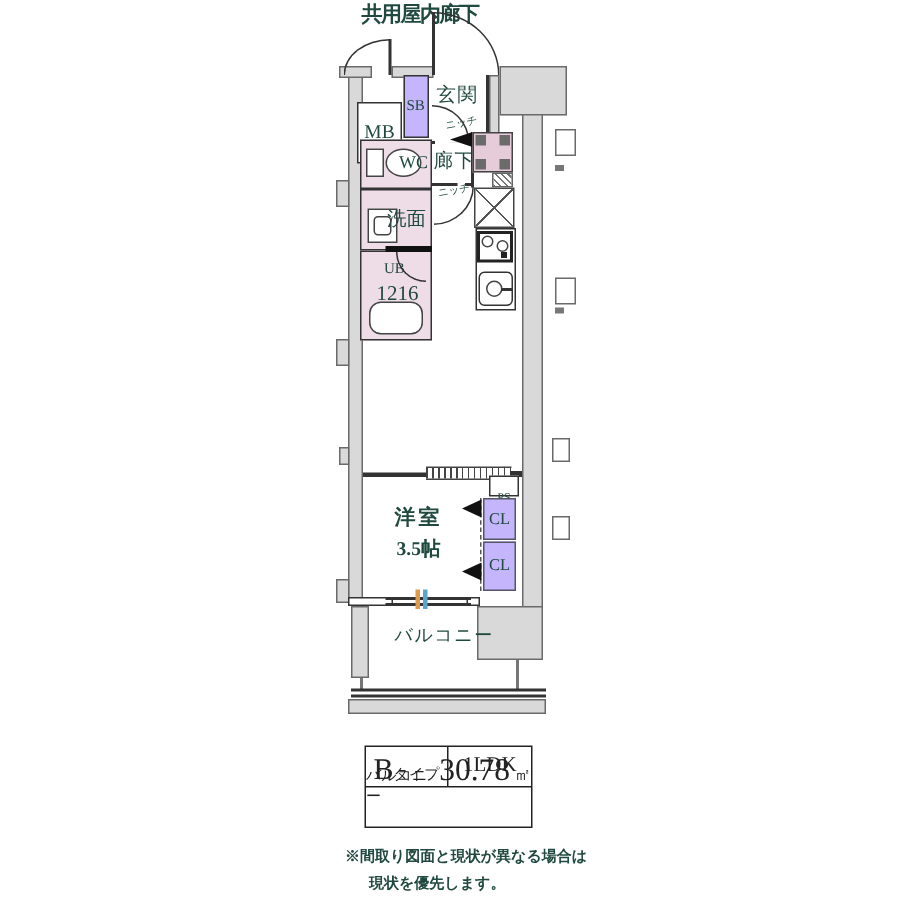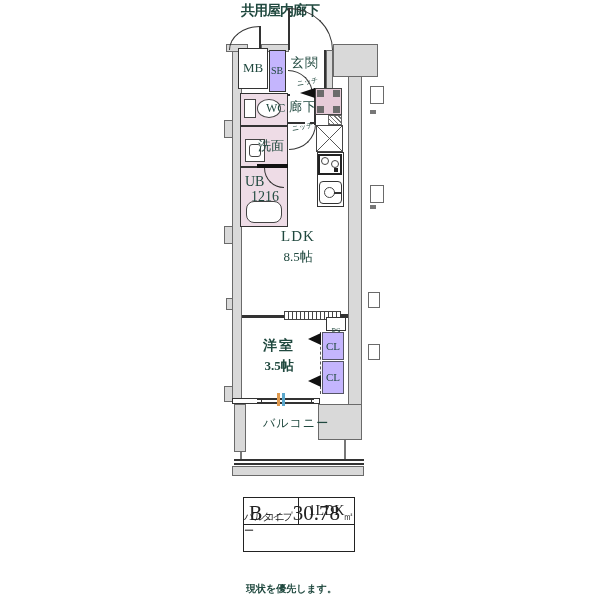--- a/index.html
+++ b/index.html
@@ -60,21 +60,21 @@
   <div class="wall" style="left:224px;top:120px;width:9px;height:18px;"></div>
   <div class="wall" style="left:224px;top:226px;width:9px;height:18px;"></div>
   <div class="wall" style="left:226px;top:298px;width:7px;height:12px;"></div>
   <div class="wall" style="left:224px;top:386px;width:9px;height:16px;"></div>
 
   <div class="arc" style="left:289px;top:8px;width:44px;height:42px;border-top:1.5px solid #333;border-right:1.5px solid #333;border-top-right-radius:100% 100%;"></div>
   <div class="ln" style="left:288px;top:8px;width:1.5px;height:42px;"></div>
   <div class="arc" style="left:229px;top:26px;width:31px;height:24px;border-top:1.5px solid #333;border-left:1.5px solid #333;border-top-left-radius:100% 100%;"></div>
   <div class="ln" style="left:259px;top:26px;width:1.5px;height:24px;"></div>
 
-  <div class="room center" style="left:238px;top:48px;width:30px;height:41px;">
+  <div class="room center" style="left:238px;top:68px;width:30px;height:41px;">
     <span class="lbl" style="position:static;font-size:13px;">MB</span>
   </div>
   <div class="room blue" style="left:269px;top:50px;width:17px;height:42px;">
     <div class="lbl" style="left:1px;top:14px;font-size:10px;">SB</div>
   </div>
   <div class="lbl" style="left:291px;top:56px;font-size:13px;letter-spacing:1px;">玄関</div>
   <div class="lbl" style="left:297px;top:79px;font-size:7px;transform:rotate(-10deg);">ニッチ</div>
   <div class="ln" style="left:324px;top:50px;width:2px;height:45px;"></div>
   <div class="ln" style="left:284px;top:94px;width:6px;height:2px;"></div>
   <div class="ln" style="left:313px;top:94px;width:13px;height:2px;"></div>
@@ -93,21 +93,21 @@
   <div class="fixture" style="left:244px;top:99px;width:12px;height:19px;"></div>
   <div class="fixture" style="left:257px;top:99px;width:24px;height:19px;border-radius:50%;"></div>
   <div class="lbl" style="left:266px;top:102px;font-size:12px;">WC</div>
 
   <div class="room pink" style="left:240px;top:126px;width:48px;height:41px;"></div>
   <div class="fixture" style="left:245px;top:139px;width:20px;height:23px;"></div>
   <div class="fixture" style="left:249px;top:144px;width:12px;height:13px;border-radius:3px;"></div>
   <div class="lbl" style="left:258px;top:139px;font-size:13px;">洗面</div>
 
   <div class="room pink" style="left:240px;top:167px;width:48px;height:60px;"></div>
-  <div class="lbl" style="left:245px;top:174px;font-size:14px;">UB</div>
+  <div class="lbl" style="left:256px;top:174px;font-size:10px;">UB</div>
   <div class="lbl" style="left:251px;top:189px;font-size:14px;">1216</div>
   <div class="fixture" style="left:246px;top:201px;width:36px;height:22px;border-radius:8px;"></div>
   <div class="ln" style="left:257px;top:164px;width:31px;height:4px;background:#111;"></div>
   <div class="arc" style="left:264px;top:168px;width:20px;height:20px;border-left:1.5px solid #333;border-bottom:1.5px solid #333;border-bottom-left-radius:100% 100%;"></div>
 
   <div class="room pink2" style="left:315px;top:88px;width:27px;height:27px;border-color:#444;">
     <div class="corner-sq" style="left:1px;top:1px;"></div>
     <div class="corner-sq" style="right:1px;top:1px;"></div>
     <div class="corner-sq" style="left:1px;bottom:1px;"></div>
     <div class="corner-sq" style="right:1px;bottom:1px;"></div>
@@ -116,24 +116,20 @@
   <div class="xbox" style="left:316px;top:125px;width:27px;height:27px;"></div>
   <div class="room" style="left:317px;top:152px;width:27px;height:55px;border-width:1.2px;"></div>
   <div class="fixture" style="left:318px;top:154px;width:24px;height:21px;border:2px solid #222;"></div>
   <div class="fixture" style="left:321px;top:157px;width:8px;height:8px;border-radius:50%;"></div>
   <div class="fixture" style="left:331px;top:160px;width:8px;height:8px;border-radius:50%;"></div>
   <div class="ln" style="left:334px;top:168px;width:4px;height:4px;background:#222;"></div>
   <div class="fixture" style="left:319px;top:181px;width:23px;height:23px;border-radius:4px;border-color:#333;"></div>
   <div class="fixture" style="left:324px;top:187px;width:11px;height:11px;border-radius:50%;"></div>
   <div class="ln" style="left:334px;top:192px;width:8px;height:2px;"></div>
 
-  <div class="lbl" style="left:262px;top:228px;width:72px;text-align:center;">
-    <div style="font-size:15px;letter-spacing:1px;">LDK</div>
-    <div style="font-size:13px;margin-top:5px;">8.5帖</div>
-  </div>
 
   <div class="ln" style="left:242px;top:315px;width:42px;height:3px;"></div>
   <div class="slide" style="left:284px;top:311px;width:57px;height:9px;"></div>
   <div class="ln" style="left:340px;top:314px;width:8px;height:4px;"></div>
 
   <div class="lbl" style="left:244px;top:338px;width:70px;text-align:center;font-weight:bold;">
     <div style="font-size:14px;letter-spacing:2px;">洋室</div>
     <div style="font-size:13px;margin-top:6px;">3.5帖</div>
   </div>
 
@@ -177,15 +173,16 @@
         <span style="font-size:14px;">1LDK</span>
       </div>
     </div>
     <div class="center tbl-txt" style="width:100%;height:26px;align-items:baseline;padding-top:3px;gap:3px;">
       <span style="font-size:10px;">バルコニー</span>
       <span style="font-size:21px;">30.78</span>
       <span style="font-size:11px;">㎡</span>
     </div>
   </div>
 
+  <div class="note" style="left:230px;top:564px;">※間取り図面と現状が異なる場合は</div>
   <div class="note" style="left:246px;top:582px;">現状を優先します。</div>
 
 </div>
 
 </body></html>

